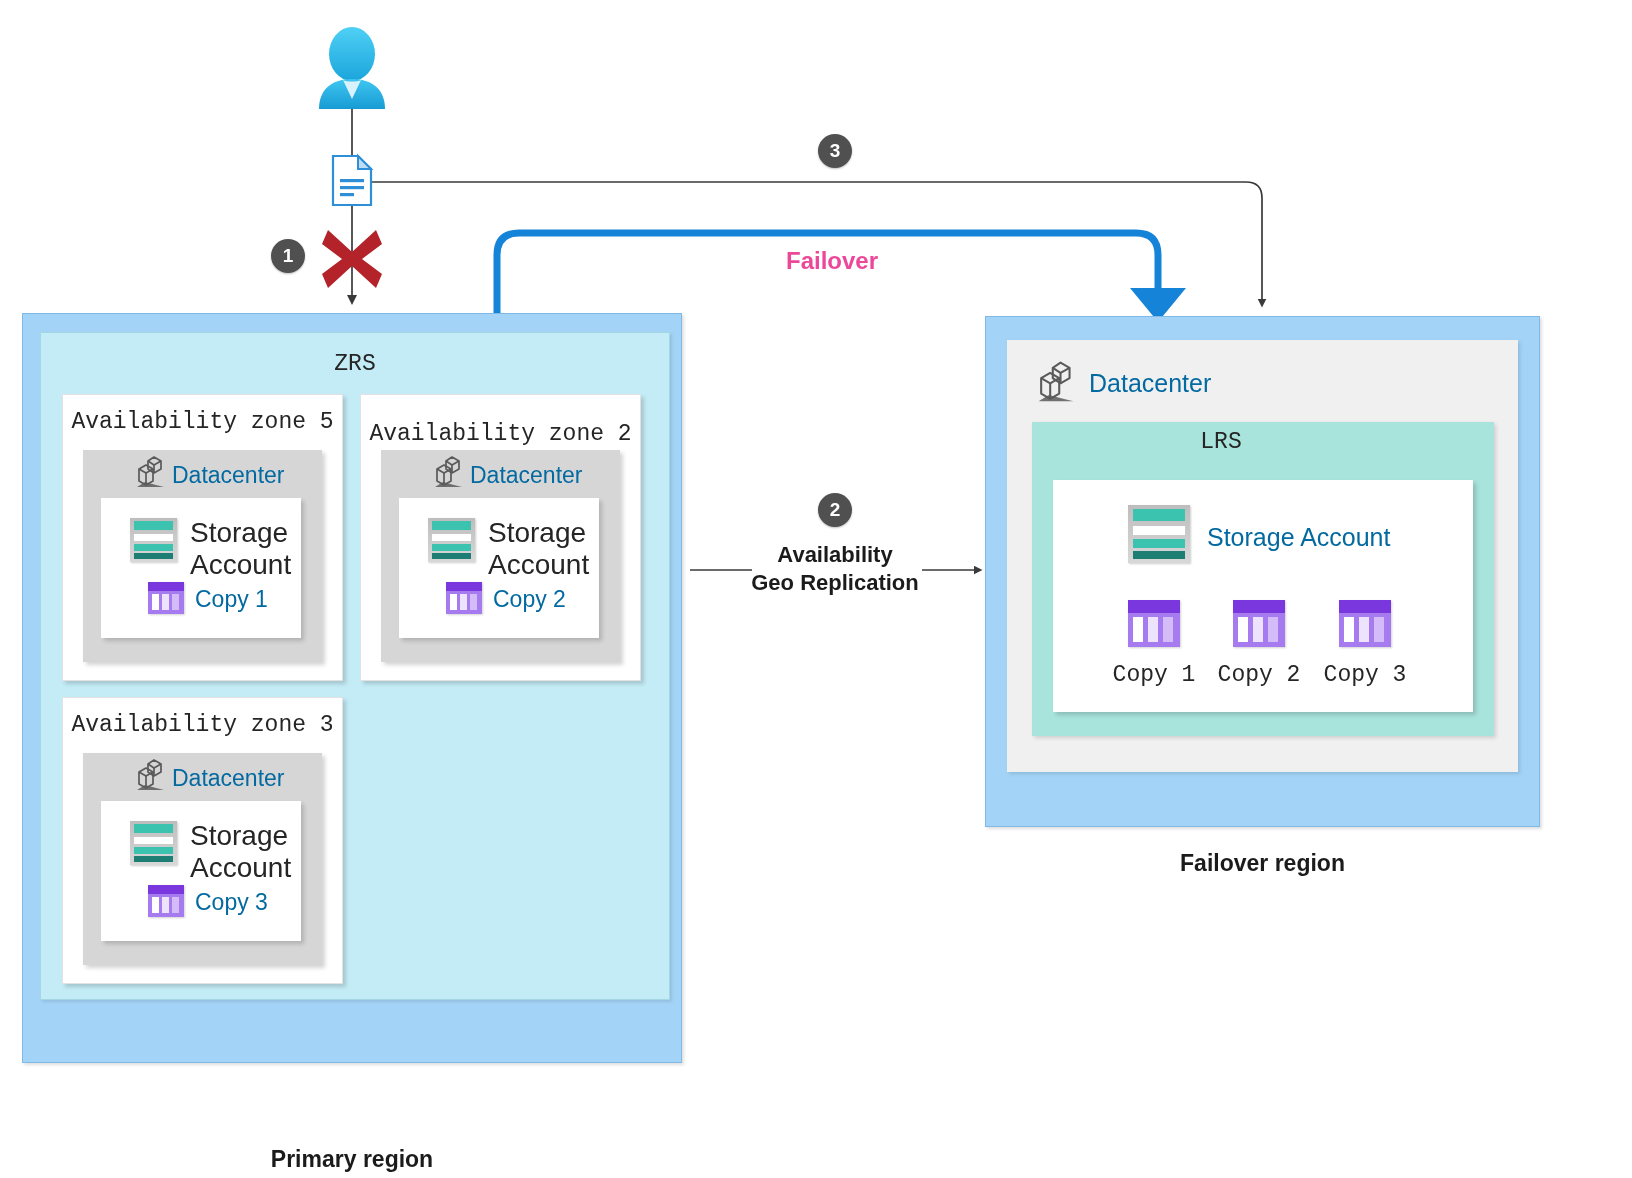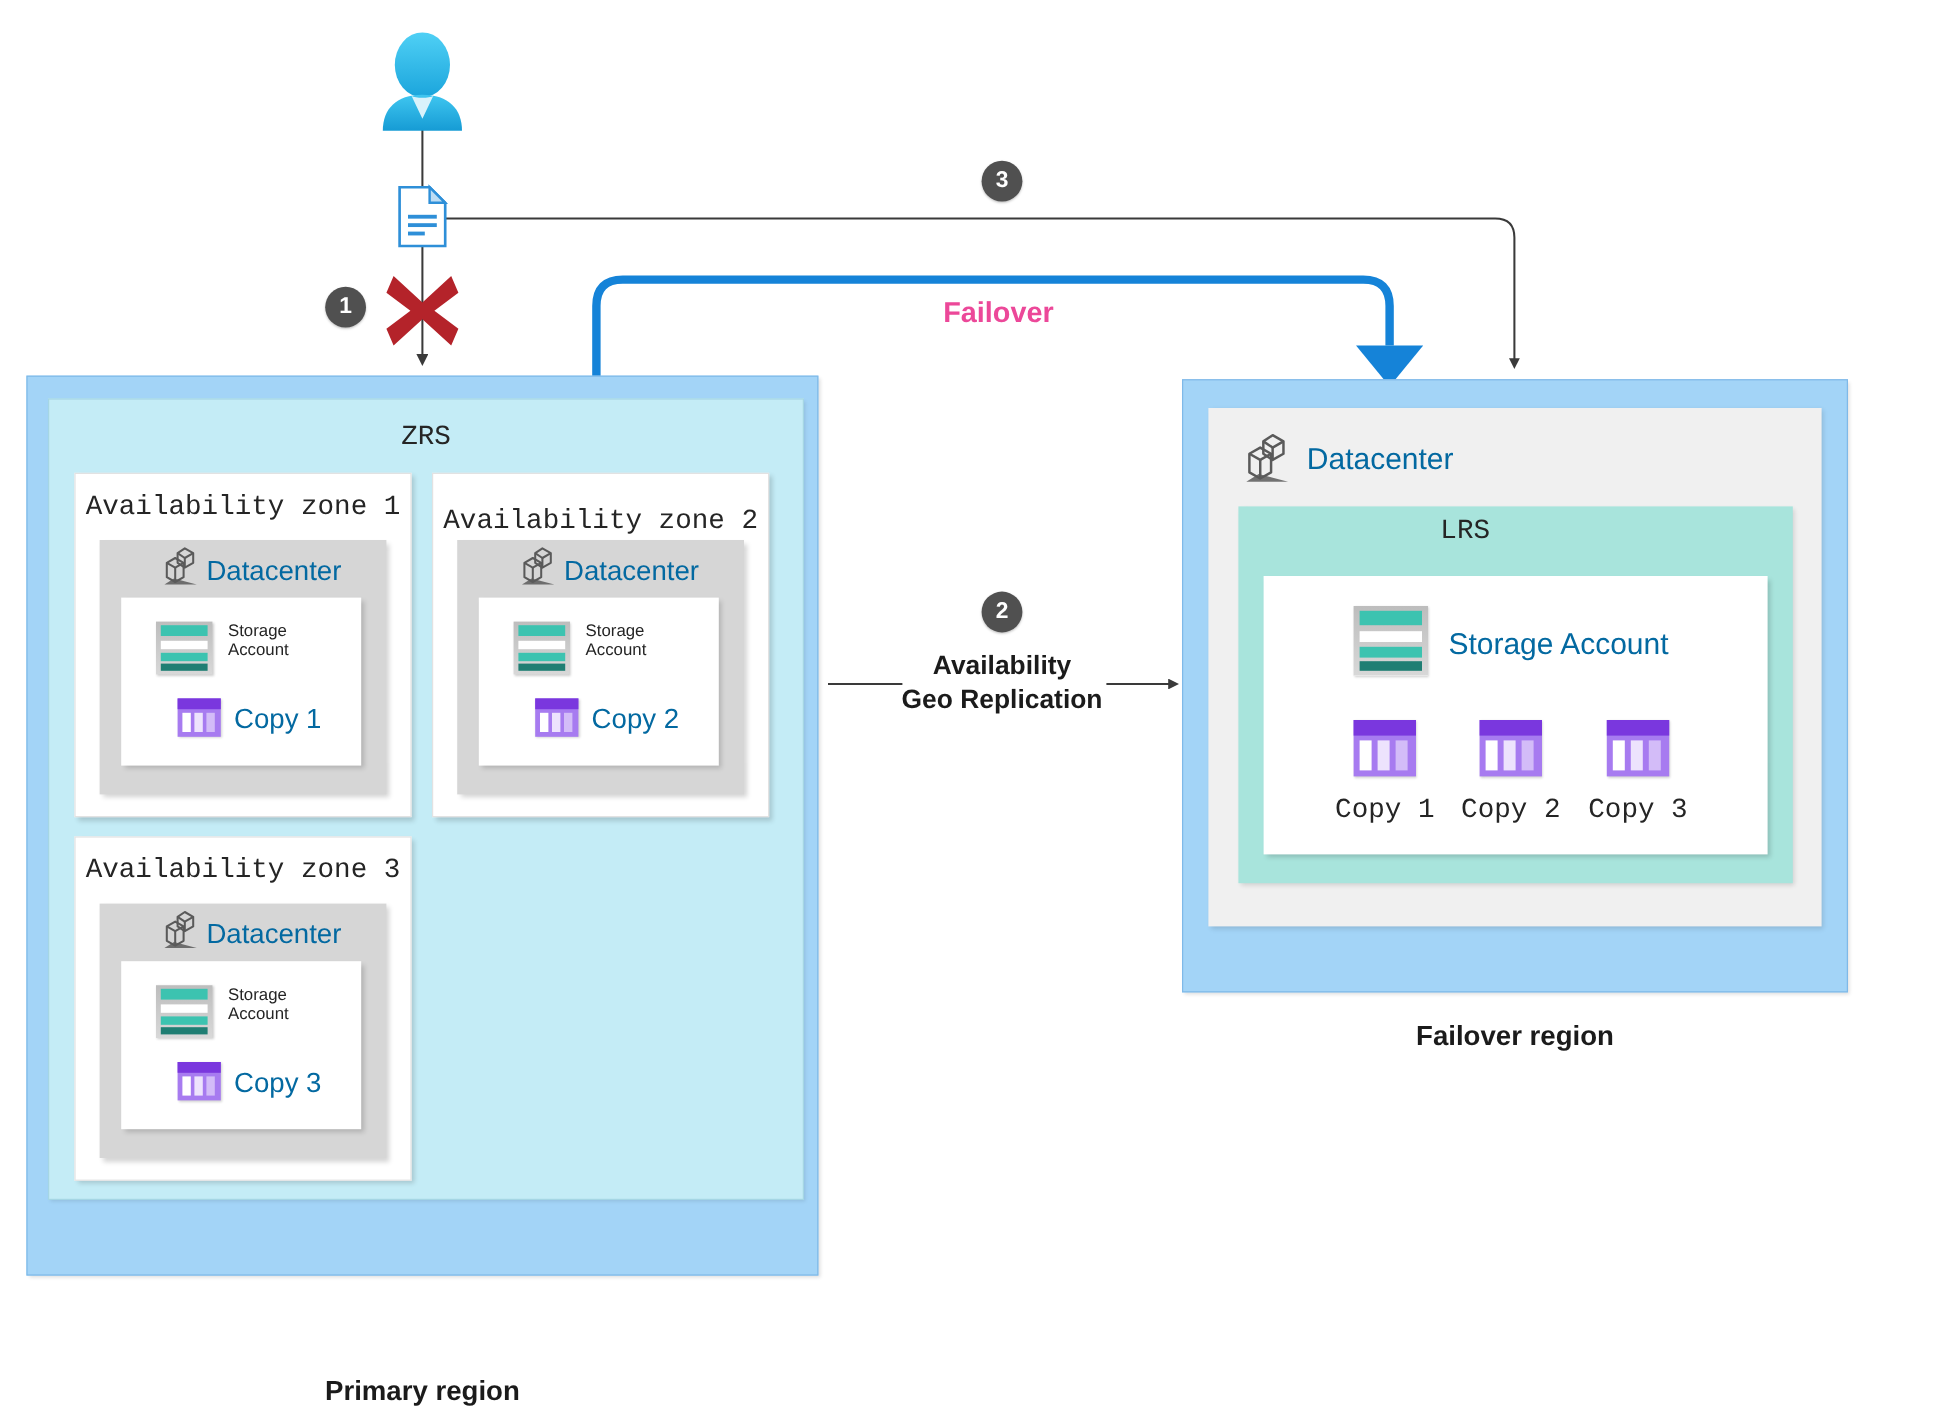--- a/index.html
+++ b/index.html
@@ -87,21 +87,21 @@
     position:absolute;
     font-size:22px;
     font-weight:bold;
     color:#1b1b1b;
     text-align:center;
     line-height:1.25;
     white-space:nowrap;
   }
   .sa-text{
     position:absolute;
-    font-size:14px;
+    font-size:28px;
     color:#252525;
     line-height:1.16;
   }
 
   
   .badge{
     position:absolute;
     width:34px;height:34px;
     border-radius:50%;
     background:#505050;
@@ -230,21 +230,21 @@
     <div>Geo Replication</div>
   </div>
 
   <div class="box region-outer" style="left:22px;top:313px;width:660px;height:750px;"></div>
 
   <div class="box zrs-panel" style="left:40px;top:332px;width:630px;height:668px;"></div>
 
   <div class="lbl-center" style="left:40px;top:350px;width:630px;">ZRS</div>
 
   <div class="box zone-card" style="left:62px;top:394px;width:281px;height:287px;"></div>
-  <div class="lbl-center" style="left:62px;top:408px;width:281px;">Availability zone 1</div>
+  <div class="lbl-center" style="left:62px;top:408px;width:281px;">Availability zone 5</div>
 
   <div class="box dc-card" style="left:83px;top:450px;width:239px;height:212px;"></div>
   <div class="dc-icon" style="left:135px;top:455px;">
     <svg width="31" height="34" viewBox="0 0 31 34">
       <g fill="none" stroke="#5a5a5a" stroke-width="1.7" stroke-linejoin="round">
         <path d="M13,6 L19,2 L26,6 L26,14 L19,18 L13,14 Z"></path>
         <path d="M13,6 L19,10 L26,6"></path>
           <path d="M19,10 L19,18"></path>
         <path d="M4,14 L11,10 L18,14 L18,26 L11,30 L4,26 Z"></path>
         <path d="M4,14 L11,18 L18,14"></path>

